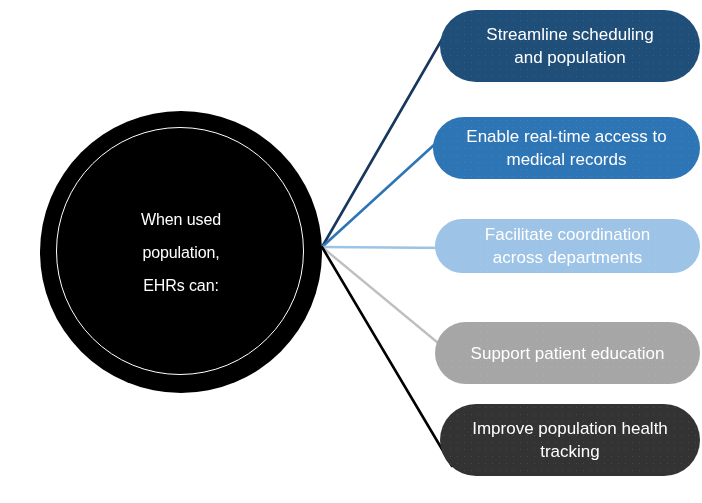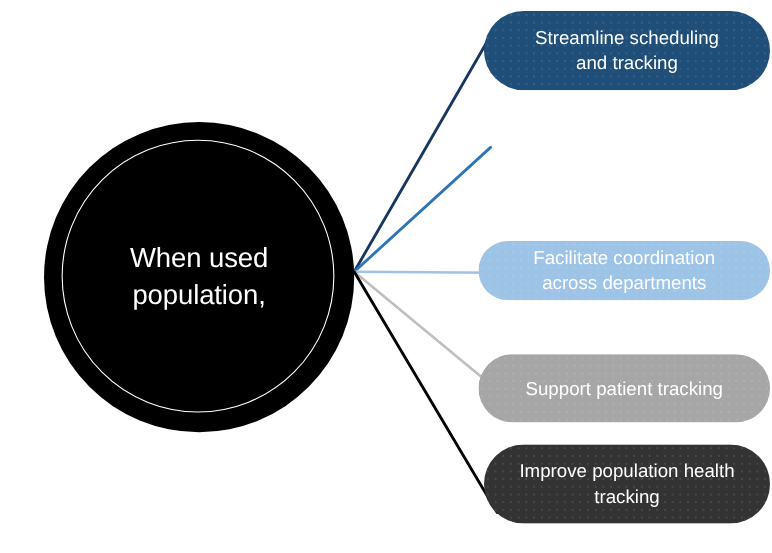--- a/index.html
+++ b/index.html
@@ -50,21 +50,21 @@
     width: 248px;
     height: 248px;
     border-radius: 50%;
     border: 1.6px solid #ffffff;
     box-sizing: border-box;
   }
   #hub-label {
     position: relative;
     z-index: 2;
     color: #ffffff;
-    font-size: 25px;
+    font-size: 16px;
     line-height: 33px;
     text-align: center;
     width: 200px;
     letter-spacing: -0.1px;
   }
   #hub-label .ln {
     display: block;
     white-space: pre;
   }
 
@@ -101,36 +101,41 @@
     <line x1="322" y1="247" x2="452" y2="248" stroke="#9DC3E6" stroke-width="2.4" stroke-linecap="round"></line>
     <line x1="322" y1="247" x2="449" y2="352" stroke="#BFBFBF" stroke-width="2.4" stroke-linecap="round"></line>
     <line x1="322" y1="247" x2="452" y2="466" stroke="#000000" stroke-width="2.6" stroke-linecap="round"></line>
   </svg>
 
   <div id="hub">
     <div id="hub-ring"></div>
     <div id="hub-label">
       <span class="ln">When used</span>
       <span class="ln">population,</span>
+      <span class="ln">EHRs can:</span>
     </div>
   </div>
 
   <div class="pill" style="left:440px; top:10px; width:260px; height:72px; background-color:#1F4E79;">
     <span class="txt">Streamline scheduling
-and tracking</span>
+and population</span>
   </div>
 
+  <div class="pill" style="left:433px; top:117px; width:267px; height:62px; background-color:#2E75B6;">
+    <span class="txt">Enable real-time access to
+medical records</span>
+  </div>
 
   <div class="pill" style="left:435px; top:219px; width:265px; height:54px; background-color:#9DC3E6;">
     <span class="txt">Facilitate coordination
 across departments</span>
   </div>
 
   <div class="pill" style="left:435px; top:322px; width:265px; height:62px; background-color:#A6A6A6;">
-    <span class="txt">Support patient tracking</span>
+    <span class="txt">Support patient education</span>
   </div>
 
   <div class="pill" style="left:440px; top:404px; width:260px; height:72px; background-color:#333333;">
     <span class="txt">Improve population health
 tracking</span>
   </div>
 
 </div>
 
 </body></html>

